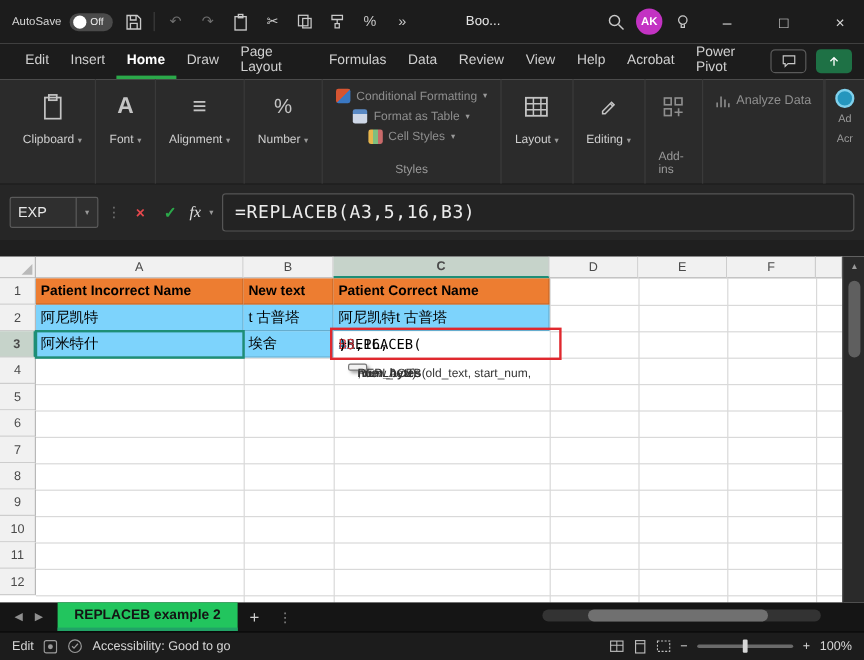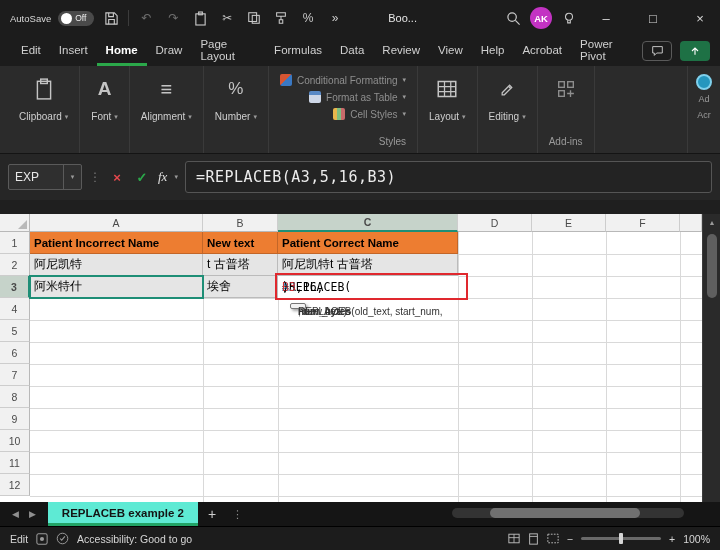--- a/index.html
+++ b/index.html
@@ -28,21 +28,21 @@
   .menu-right{margin-left:auto;display:flex;align-items:center;gap:8px;padding-right:10px}
   .cmt-btn{width:30px;height:20px;border:1px solid #5a5a5a;border-radius:4px;display:flex;align-items:center;justify-content:center}
   .share-btn{width:30px;height:20px;background:#1E7145;border-radius:4px;display:flex;align-items:center;justify-content:center}
 
   
   .ribbon{top:66px;height:88px;background:#2b2b2b;border-bottom:1px solid #141414;display:flex;align-items:stretch;padding-left:8px}
   .rgroup{display:flex;flex-direction:column;align-items:center;justify-content:flex-start;padding:10px 11px 6px;border-right:1px solid #3a3a3a;cursor:pointer}
   .ric{height:26px;display:flex;align-items:center;justify-content:center;color:#c4c4c4;font-size:17px;margin-bottom:9px}
   .glabel{font-size:10px;color:#cfcfcf;display:flex;align-items:center;gap:3px;white-space:nowrap}
   .chev{font-size:7px;color:#9a9a9a;font-weight:400;font-style:normal}
-  .styles{align-items:flex-end;gap:5px;padding-top:8px}
+  .styles{align-items:center;gap:5px;padding-top:8px}
   .sbtn{display:flex;align-items:center;gap:5px;font-size:10px;color:#8f8f8f;white-space:nowrap}
   .sic{width:12px;height:12px;display:inline-block;border-radius:2px}
   .sic-cf{background:linear-gradient(135deg,#d65532 50%,#3a78c3 50%)}
   .sic-ft{background:linear-gradient(#5a8ac6 35%,#cfd8e8 35%)}
   .sic-cs{background:linear-gradient(90deg,#e8b64c 33%,#7fbf7f 33%,#7fbf7f 66%,#c96a6a 66%)}
   .gcap{margin-top:auto;font-size:10px;color:#9a9a9a;display:flex;align-items:center;gap:3px}
   .analyze{display:flex;align-items:flex-start;gap:5px;padding:12px 10px;border-right:1px solid #3a3a3a;font-size:10.5px;color:#8f8f8f;white-space:nowrap}
   .partial{margin-left:auto;display:flex;flex-direction:column;align-items:center;gap:4px;padding:8px 8px 4px;border-left:1px solid #3a3a3a}
   .bluedot{width:16px;height:16px;border-radius:50%;background:#2596BE;border:2px solid #7fd0ec}
   .ptxt{font-size:9px;color:#9a9a9a;line-height:1.3;text-align:center}
@@ -66,36 +66,36 @@
   .corner{left:0;top:0;width:30px;height:18px;background:#f1f1f1;border-right:1px solid #b8b8b8;border-bottom:1px solid #b8b8b8}
   .corner:after{content:"";right:2px;bottom:2px;border-left:9px solid transparent;border-bottom:9px solid #b9b9b9;position:absolute}
   .ch{top:0;height:18px;background:#f1f1f1;border-right:1px solid #cdcdcd;border-bottom:1px solid #b8b8b8;color:#4a4a4a;font-size:10.5px;display:flex;align-items:center;justify-content:center}
   .rh{left:0;width:30px;height:22px;background:#f1f1f1;border-right:1px solid #b8b8b8;border-bottom:1px solid #cdcdcd;color:#4a4a4a;font-size:10.5px;display:flex;align-items:center;justify-content:center}
   .ch.hl{background:#c6d3ca;border-bottom:2px solid #1E8E76;font-weight:700}
   .rh.hl{background:#c6d3ca;border-right:2px solid #1E8E76;font-weight:700}
   .vl{width:1px;top:18px;bottom:0;background:#d9d9d9}
   .hl-line{height:1px;left:30px;width:672px;background:#d9d9d9}
   .cell{height:22px;display:flex;align-items:center;padding:0 4px;font-size:12px;color:#000;white-space:nowrap;overflow:hidden;border-right:1px solid rgba(0,0,0,.18);border-bottom:1px solid rgba(0,0,0,.18)}
   .or1{background:#ED7D31;font-weight:700;font-size:11.5px}
-  .gr{background:#e5e5e5}
+  .gr{background:#7dd3fc}
   .c3{background:#fff;font-family:"DejaVu Sans Mono",monospace;font-size:11.5px;border:0}
   .refblue{color:#2E9BD6}
   .refred{color:#D13438}
   .selbox{border:2px solid #1E8E76;background:transparent;pointer-events:none}
   .redbox{border:2px solid #E0282E;background:transparent;pointer-events:none}
   .tooltip{background:#f2f2f2;border:1px solid #767676;border-radius:2px;box-shadow:2px 2px 3px rgba(0,0,0,.35);font-size:10px;color:#333;padding:2px 7px;white-space:nowrap;height:auto}
   .vscroll{left:702px;top:0;width:18px;height:288px;background:#2a2a2a;border-left:1px solid #3c3c3c}
   .vs-up{left:0;top:0;width:18px;height:16px;color:#9a9a9a;font-size:7px;display:flex;align-items:center;justify-content:center}
   .vs-thumb{left:4px;top:20px;width:10px;height:64px;background:#5f5f5f;border-radius:5px}
 
   
   .tabbar{top:502px;height:24px;background:#151515;display:flex;align-items:stretch}
   .tabnav{display:flex;align-items:center;gap:10px;padding:0 12px;color:#8f8f8f;font-size:9px}
   .stab{display:flex;align-items:center;padding:0 14px;font-size:11.5px;color:#d6d6d6;cursor:pointer}
-  .stab.active{background:#5eead4;color:#141414;font-weight:700;border-bottom:3px solid #21A366}
+  .stab.active{background:#22c55e;color:#141414;font-weight:700;border-bottom:3px solid #21A366}
   .tab-plus{display:flex;align-items:center;padding:0 10px;color:#cfcfcf;font-size:14px}
   .tab-dots{display:flex;align-items:center;padding:0 6px;color:#8f8f8f;font-size:11px}
   .hscroll{position:absolute;left:452px;top:508px;width:232px;height:10px;background:#333;border-radius:5px}
   .hs-thumb{position:absolute;left:38px;top:0;width:150px;height:10px;background:#707070;border-radius:5px}
 
   
   .statusbar{top:526px;height:24px;background:#1c1c1c;border-top:1px solid #000;display:flex;align-items:center;color:#d6d6d6;font-size:10.5px;padding:0 10px;gap:8px}
   .sb-right{margin-left:auto;display:flex;align-items:center;gap:8px}
   .zoomtrack{position:relative;width:80px;height:3px;background:#6a6a6a;border-radius:2px}
   .zoomthumb{position:absolute;left:38px;top:-4px;width:4px;height:11px;background:#d6d6d6;border-radius:1px}
@@ -271,20 +271,26 @@
         <svg width="18" height="18" viewBox="0 0 16 16">
             <rect x="1.5" y="1.5" width="5" height="5" fill="none" stroke="#8f8f8f" stroke-width="1.2"></rect>
             <rect x="9.5" y="1.5" width="5" height="5" fill="none" stroke="#8f8f8f" stroke-width="1.2"></rect>
             <rect x="1.5" y="9.5" width="5" height="5" fill="none" stroke="#8f8f8f" stroke-width="1.2"></rect>
             <path d="M12 9v6M9 12h6" stroke="#8f8f8f" stroke-width="1.2"></path>
           </svg>
       </span>
       <span class="gcap">
           <span>Add-ins</span>
         </span>
+    </div>
+    <div class="analyze">
+      <svg width="13" height="13" viewBox="0 0 16 16">
+          <path d="M2 14V9M6 14V3M10 14V6M14 14v-4" stroke="#8f8f8f" stroke-width="1.6"></path>
+        </svg>
+      <span>Analyze Data</span>
     </div>
     <div class="partial">
       <div class="bluedot"></div>
       <div class="ptxt">Ad</div>
       <div class="ptxt">Acr</div>
     </div>
   </div>
 
   <div class="band fbar">
     <div class="namebox">

